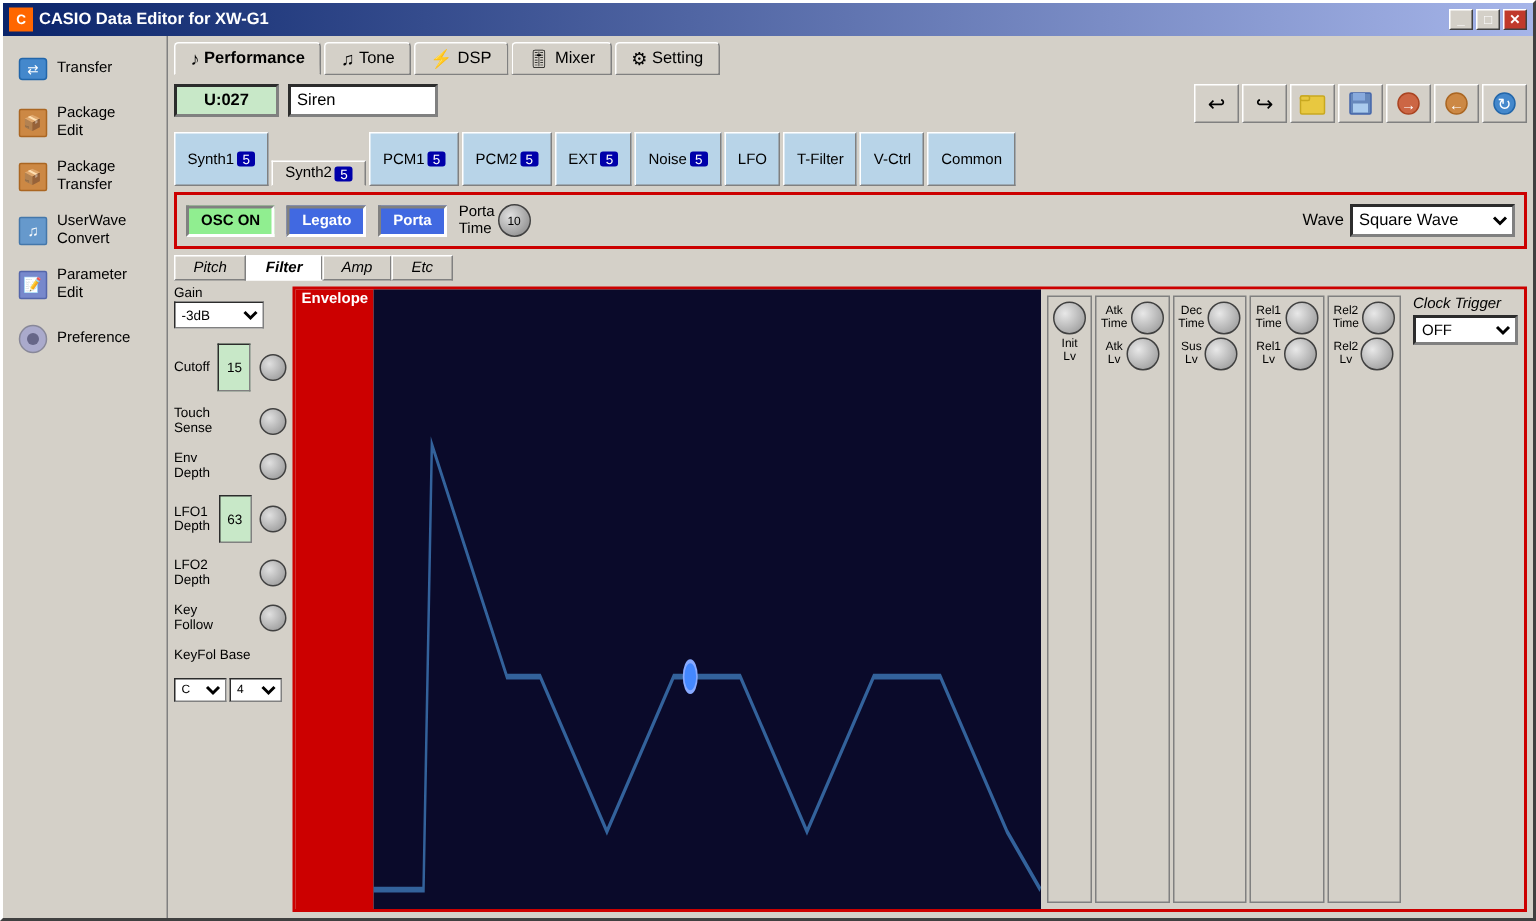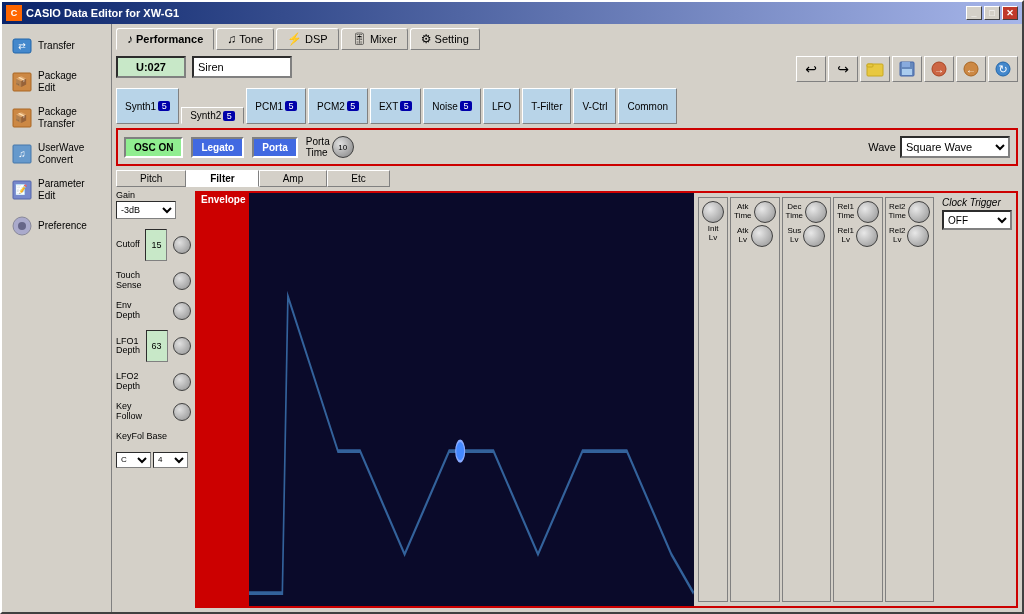--- a/index.html
+++ b/index.html
@@ -330,29 +330,30 @@
     }
 
     
     .filter-tabs {
       display: flex;
       gap: 0;
       margin-bottom: 4px;
     }
 
     .filter-tab {
-      padding: 2px 23px;
+      padding: 2px 12px;
       background: #d4d0c8;
       border: 1px solid;
       border-top-color: #ffffff;
       border-left-color: #ffffff;
       border-right-color: #808080;
       border-bottom-color: #808080;
       cursor: pointer;
       font-size: 10px;
+      font-style: italic;
     }
 
     .filter-tab.active {
       background: #ffffff;
       border-bottom-color: #ffffff;
       font-weight: bold;
     }
 
     
     .editor-area {

